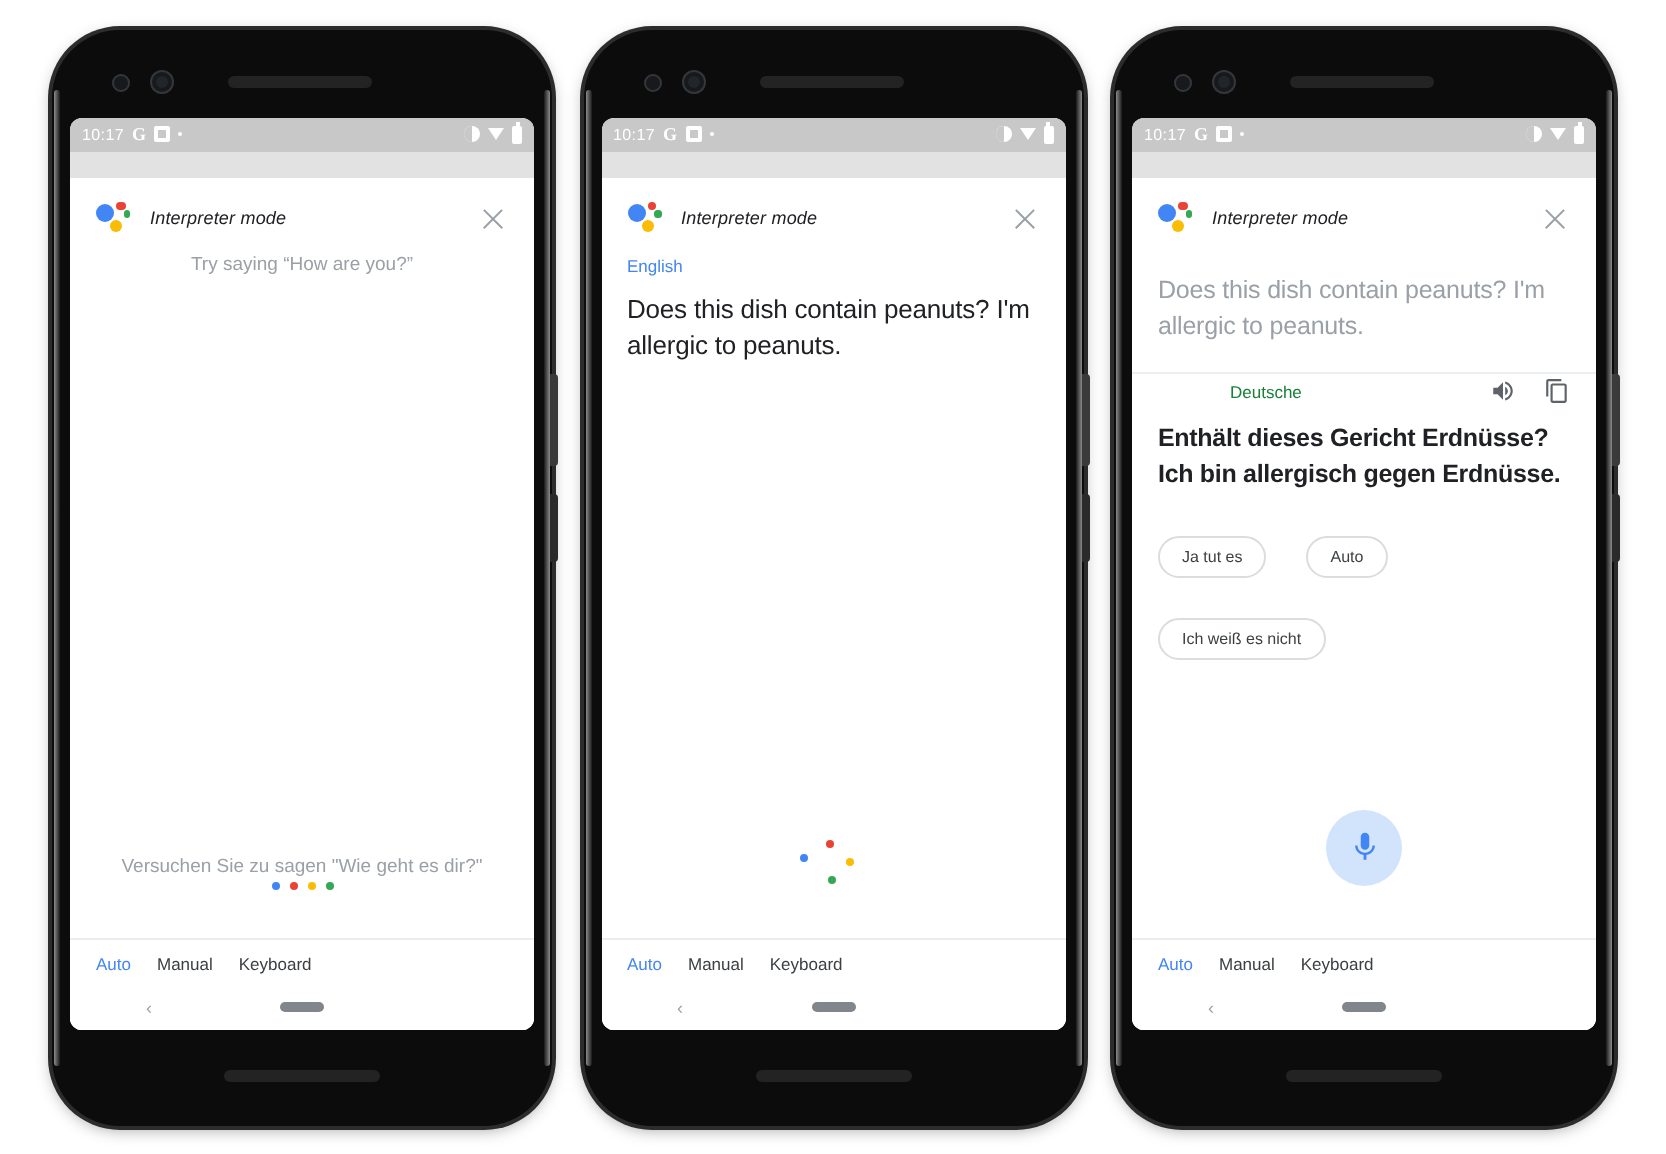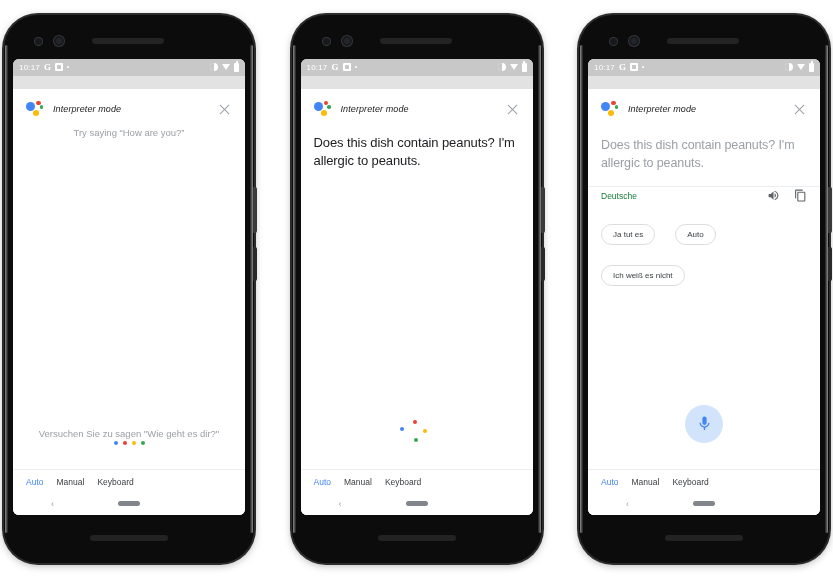--- a/index.html
+++ b/index.html
@@ -12,21 +12,21 @@
     overflow: hidden;
     position: relative;
   }
 
   .stage {
     position: absolute;
     inset: 0;
     display: flex;
     justify-content: space-between;
     align-items: center;
-    padding: 0 4px;
+    padding: 0 26px;
   }
 
   
   .phone {
     position: relative;
     width: 250px;
     height: 548px;
     background: #0c0c0c;
     border-radius: 34px;
     box-shadow: 0 0 0 2px #2c2c2c, 0 2px 8px rgba(0,0,0,.35);
@@ -208,21 +208,21 @@
   .close-x::after  { transform: rotate(-45deg); }
 
   
   .lang {
     font-size: 8.5px;
     padding: 0 13px;
     margin-top: 2px;
     font-weight: 400;
   }
   .lang-en { color: #4285f4; }
-  .lang-de { color: #188038; }
+  .lang-de { color: #188038; margin-left: 36px; }
 
   
   .say-big {
     padding: 8px 13px 0 13px;
     font-size: 13px;
     line-height: 1.42;
     color: #202124;
     letter-spacing: -.1px;
   }
   .say-muted {
@@ -471,20 +471,21 @@
           <div class="glogo">
             <i class="g-blue"></i>
               <i class="g-red"></i>
               <i class="g-green"></i>
               <i class="g-yellow"></i>
           </div>
           <div class="hdr-title">Interpreter mode</div>
           <div class="close-x"></div>
         </div>
 
+        <div class="lang lang-en">English</div>
         <div class="say-big">Does this dish contain peanuts? I'm allergic to peanuts.</div>
 
         <div class="spacer"></div>
 
         <div class="dots-scatter">
           <i class="ds-blue"></i>
             <i class="ds-red"></i>
             <i class="ds-yellow"></i>
             <i class="ds-green"></i>
         </div>
@@ -552,20 +553,21 @@
                 </svg>
             </div>
             <div class="icon-btn">
               <svg viewBox="0 0 24 24">
                   <path d="M16 1H4c-1.1 0-2 .9-2 2v14h2V3h12V1zm3 4H8c-1.1 0-2 .9-2 2v14c0 1.1.9 2 2 2h11c1.1 0 2-.9 2-2V7c0-1.1-.9-2-2-2zm0 16H8V7h11v14z"></path>
                 </svg>
             </div>
           </div>
         </div>
 
+        <div class="say-bold">Enthält dieses Gericht Erdnüsse? Ich bin allergisch gegen Erdnüsse.</div>
 
         <div class="chips">
           <div class="chip">Ja tut es</div>
           <div class="chip">Auto</div>
           <div class="chip">Ich weiß es nicht</div>
         </div>
 
         <div class="spacer"></div>
 
         <div class="mic-wrap">

